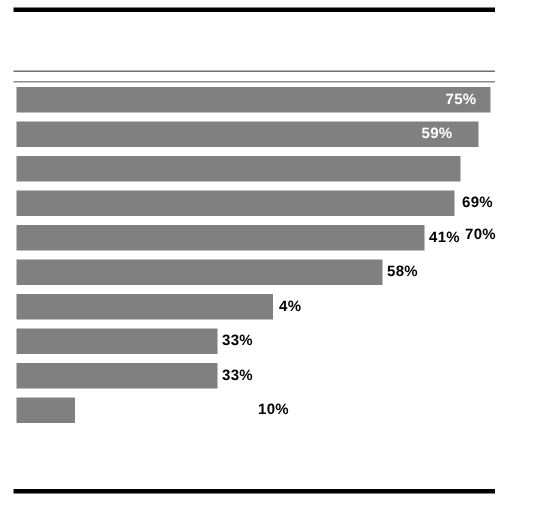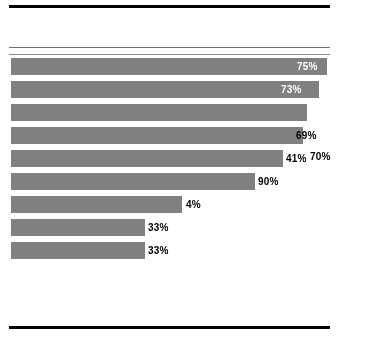--- a/index.html
+++ b/index.html
@@ -93,47 +93,51 @@
   <div class="rule-thin-1"></div>
   <div class="rule-thin-2"></div>
 
   <div id="plot-area">
       <div class="bar-row">
         <div class="bar" style="width: 316px; background: rgb(128, 128, 128);"></div>
         <span class="bar-label inside" style="left: 284px; margin-left: 13px;">75%</span>
       </div>
       <div class="bar-row">
         <div class="bar" style="width: 308px; background: rgb(128, 128, 128);"></div>
-        <span class="bar-label inside" style="left: 281px;">73%</span>
+        <span class="bar-label inside" style="left: 281px;">59%</span>
       </div>
       <div class="bar-row">
         <div class="bar" style="width: 296px; background: rgb(128, 128, 128);"></div>
         <span class="bar-label outside" style="left: 310px; margin-top: 44px;">70%</span>
       </div>
       <div class="bar-row">
         <div class="bar" style="width: 292px; background: rgb(128, 128, 128);"></div>
-        <span class="bar-label outside" style="left: 296px;">69%</span>
+        <span class="bar-label outside" style="left: 308px;">69%</span>
       </div>
       <div class="bar-row">
         <div class="bar" style="width: 272px; background: rgb(128, 128, 128);"></div>
         <span class="bar-label outside" style="left: 286px;">41%</span>
       </div>
       <div class="bar-row">
         <div class="bar" style="width: 244px; background: rgb(128, 128, 128);"></div>
-        <span class="bar-label outside" style="left: 258px;">90%</span>
+        <span class="bar-label outside" style="left: 258px;">58%</span>
       </div>
       <div class="bar-row">
         <div class="bar" style="width: 171px; background: rgb(128, 128, 128);"></div>
         <span class="bar-label outside" style="left: 186px;">4%</span>
       </div>
       <div class="bar-row">
         <div class="bar" style="width: 134px; background: rgb(128, 128, 128);"></div>
         <span class="bar-label outside" style="left: 148px;">33%</span>
       </div>
       <div class="bar-row">
         <div class="bar" style="width: 134px; background: rgb(128, 128, 128);"></div>
         <span class="bar-label outside" style="left: 148px;">33%</span>
       </div>
+      <div class="bar-row">
+        <div class="bar" style="width: 39px; background: rgb(128, 128, 128);"></div>
+        <span class="bar-label outside" style="left: 172px;">10%</span>
+      </div>
     </div>
 
   <div class="rule-bottom"></div>
 
 </div>
 
 </body></html>

